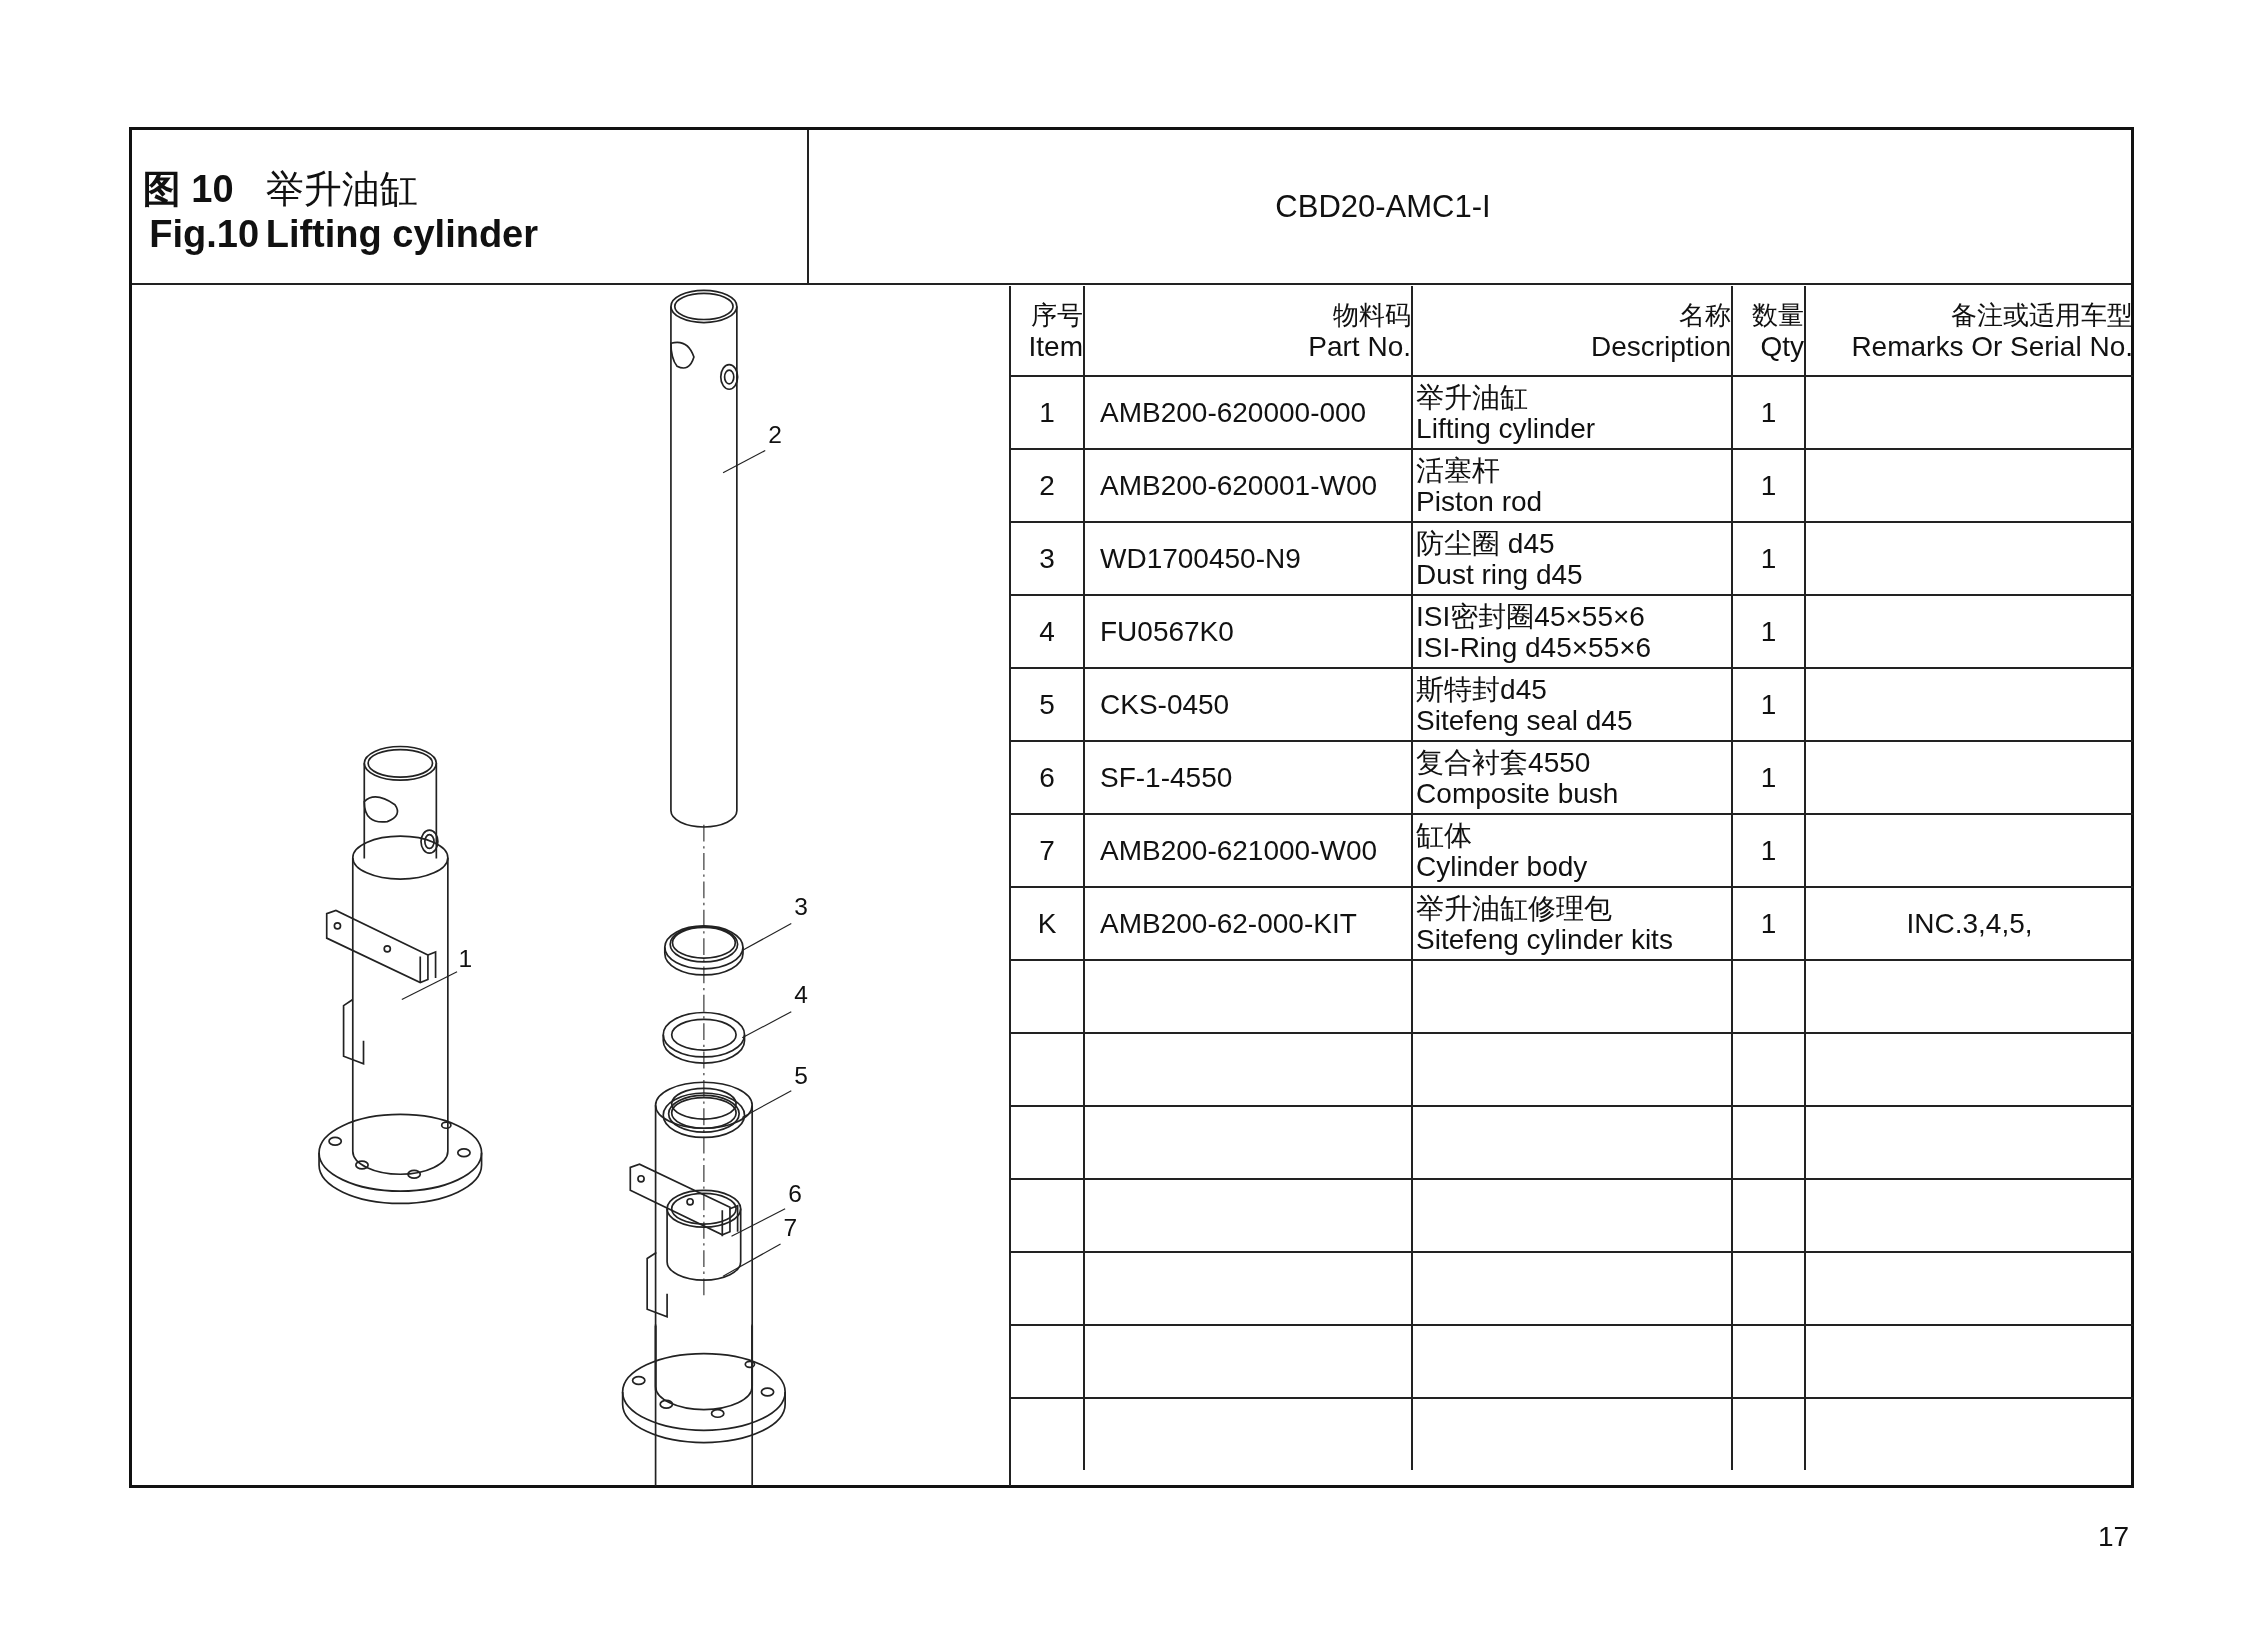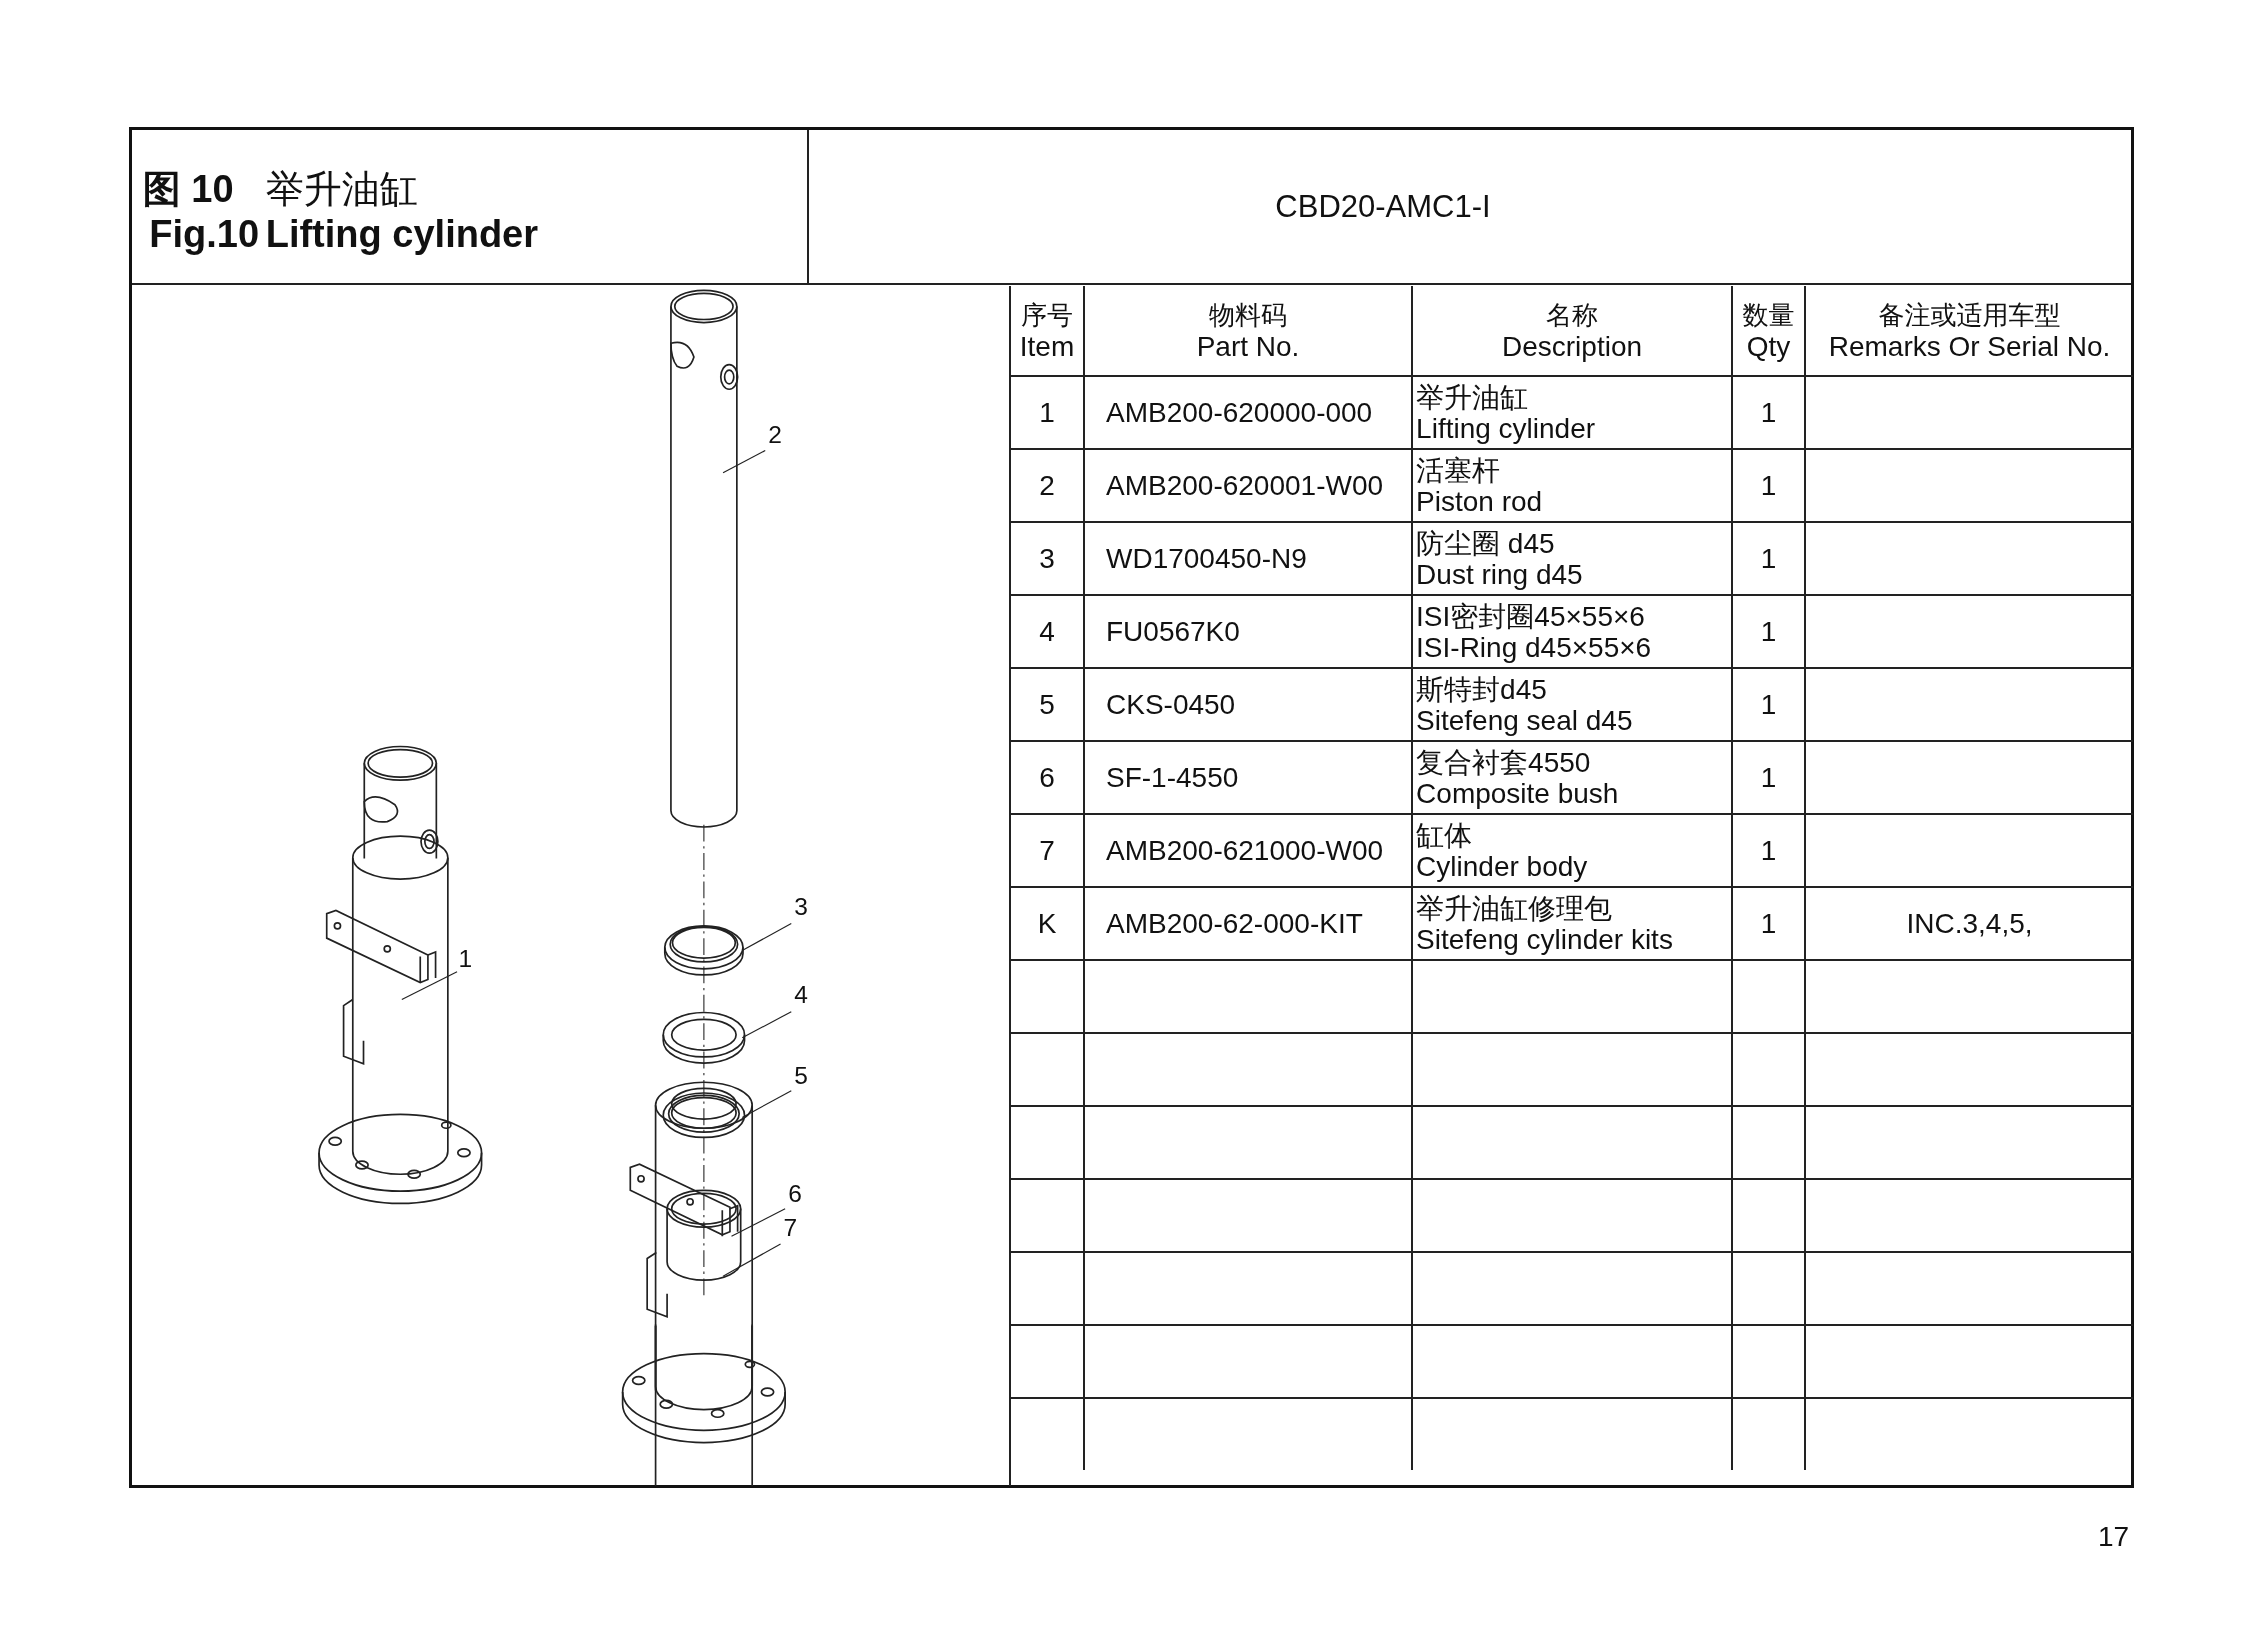--- a/index.html
+++ b/index.html
@@ -19,26 +19,26 @@
   .drawing{position:absolute;left:0;top:156px;width:877px;height:1200px;}
   .drawing svg{position:absolute;left:0;top:0;}
   .ptable{position:absolute;left:877px;top:156px;width:1121px;height:1200px;
           border-left:2.3px solid #222;}
   table{border-collapse:collapse;width:1121px;table-layout:fixed;}
   td,th{border:2.3px solid #222;padding:0;font-weight:normal;font-size:28px;line-height:31px;}
   tr>*:first-child{border-left:none;}
   tr>*:last-child{border-right:none;}
   thead tr>*{border-top:none;}
   tbody tr:last-child td{border-bottom:none;}
-  th{height:89px;text-align:center;vertical-align:middle;}
+  th{height:89px;text-align:right;vertical-align:middle;}
   th .cn{display:block;font-size:26px;}
   th .en{display:block;}
   td{height:71px;vertical-align:middle;}
   td.item{text-align:center;}
-  td.part{padding-left:21px;white-space:nowrap;}
+  td.part{padding-left:15px;white-space:nowrap;}
   td.desc{padding-left:3.1px;white-space:nowrap;}
   td.desc span{display:block;}
   td.qty{text-align:center;}
   td.rem{text-align:center;}
   .pageno{position:absolute;left:2098px;top:1505px;font-size:28px;margin-top:16px;}
   .callout{font-family:"Liberation Sans",sans-serif;font-size:32px;fill:#111;}
 </style>
 </head>
 <body>
 

